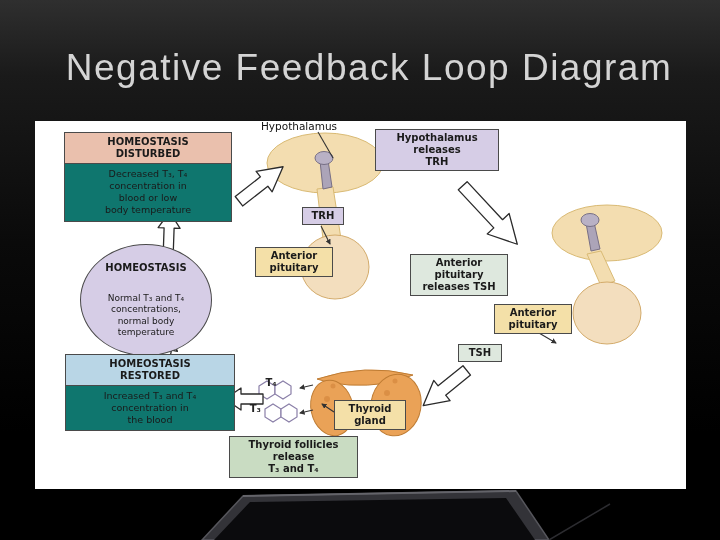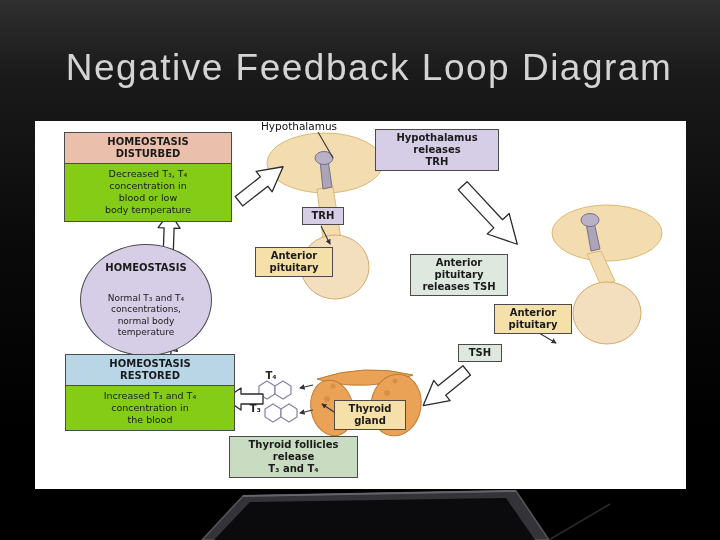--- a/index.html
+++ b/index.html
@@ -22,21 +22,21 @@
   .diagram-panel svg{position:absolute;left:0;top:0;}
   .dx-box{
     position:absolute;border:1px solid #4a4a4a;background:#fff;
     font-family:"DejaVu Sans","Liberation Sans",sans-serif;
     color:#1a1a1a;text-align:center;box-sizing:border-box;
   }
   .dx-box .hdr{
     font-weight:bold;font-size:10px;line-height:1.2;padding:3px 2px;
     border-bottom:1px solid #4a4a4a;white-space:pre-line;
   }
-  .dx-box .bdy{font-size:9.5px;line-height:1.28;padding:4px 2px;white-space:pre-line;background:#84cc16;}
+  .dx-box .bdy{font-size:9.5px;line-height:1.28;padding:4px 2px;white-space:pre-line;background:#0f766e;}
   .hdr-pink{background:var(--pink_header,#eac0ad);}
   .hdr-blue{background:var(--blue_header,#b9d6e6);}
   .label-box{
     position:absolute;border:1px solid #4a4a4a;box-sizing:border-box;
     font-family:"DejaVu Sans","Liberation Sans",sans-serif;
     font-weight:bold;font-size:10px;line-height:1.2;color:#1a1a1a;
     padding:2px 3px;text-align:center;white-space:pre-line;
   }
   .bg-lav{background:var(--lavender,#d6cde6);}
   .bg-tan{background:var(--tan,#f4e0a8);}
@@ -178,21 +178,21 @@
     </div>
 
     <div class="dx-box" style="left:30px;top:233px;width:170px;">
       <div class="hdr hdr-blue">HOMEOSTASIS
 RESTORED</div>
       <div class="bdy">Increased T₃ and T₄
 concentration in
 the blood</div>
     </div>
 
-    <div class="mol-label" style="left:226px;top:249px;width:20px;">T₄</div>
+    <div class="mol-label" style="left:226px;top:256px;width:20px;">T₄</div>
     <div class="mol-label" style="left:206px;top:282px;width:20px;text-align:right;">T₃</div>
 
     <div class="label-box bg-green" style="left:194px;top:315px;width:129px;">Thyroid follicles
 release
 T₃ and T₄</div>
 
     <div class="label-box bg-tan" style="left:299px;top:279px;width:72px;">Thyroid
 gland</div>
 
   </div>

